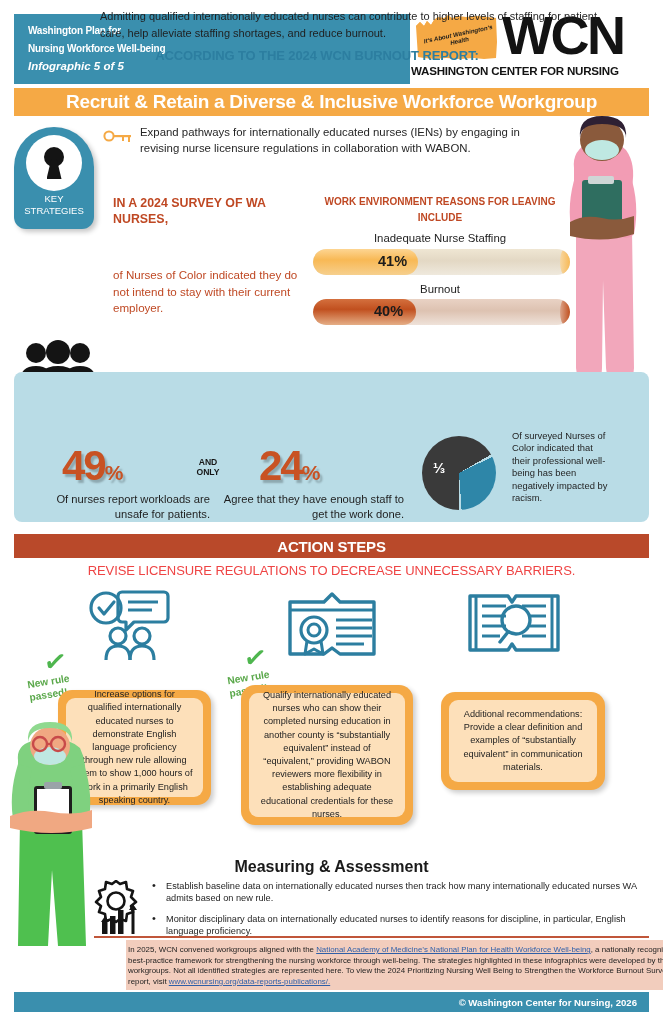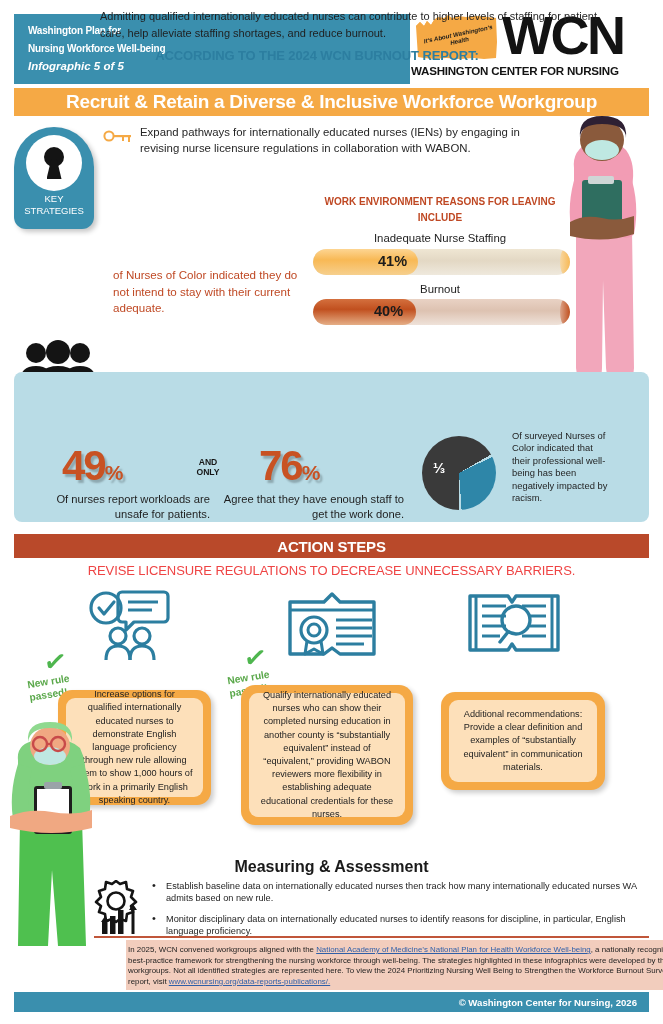--- a/index.html
+++ b/index.html
@@ -380,21 +380,22 @@
     <path d="M40,28 Q38,6 62,6 Q88,6 86,28 Q86,14 62,14 Q40,14 40,28 Z" fill="#2e2033"></path>
     <ellipse cx="62" cy="40" rx="17" ry="10" fill="#bfe8e2"></ellipse>
     <path d="M36,64 Q26,94 32,124 Q40,132 48,124 Q44,92 50,66 Z" fill="#f29cb4"></path>
     <path d="M90,64 Q100,94 94,124 Q86,132 78,124 Q82,92 76,66 Z" fill="#f29cb4"></path>
     <rect x="42" y="70" width="40" height="52" rx="3" fill="#2f6e60"></rect>
     <rect x="48" y="66" width="26" height="8" rx="2" fill="#cfd6d6"></rect>
     <path d="M30,112 Q44,104 62,108 Q78,112 94,106 L94,124 Q64,134 30,126 Z" fill="#8a5a3c"></path>
     <ellipse cx="62" cy="268" rx="16" ry="6" fill="#f2f2f2"></ellipse>
   </svg>
 
-  <div class="survey-body">of Nurses of Color indicated they do not intend to stay with their current adequate.</div>
+  <div class="survey-head">IN A 2024 SURVEY OF WA NURSES,</div>
+  <div class="survey-body">of Nurses of Color indicated they do not intend to stay with their current employer.</div>
 
   <div class="bars-head">WORK ENVIRONMENT REASONS FOR LEAVING INCLUDE</div>
 
   <div class="bar-label" style="left:305px; top:232px;">Inadequate Nurse Staffing</div>
   <div class="bar-outer b1" style="top:249px;">
     <div class="bar-fill f1" style="width:41%;"></div>
     <div class="bar-cap" style="background:linear-gradient(90deg,#f6d7a3,#f8b955);"></div>
   </div>
   <div class="bar-val" style="left:378px; top:253px;">41%</div>
 
@@ -426,21 +427,21 @@
     <span>49</span><span class="pct">%</span>
   </div>
   <div class="stat-cap" style="left:24px; top:492px;">Of nurses report workloads are unsafe for patients.</div>
 
   <div class="and-only">
     <div>AND</div>
     <div>ONLY</div>
   </div>
 
   <div class="stat-big" style="left:259px; top:442px;">
-    <span>76</span><span class="pct">%</span>
+    <span>24</span><span class="pct">%</span>
   </div>
   <div class="stat-cap" style="left:218px; top:492px;">Agree that they have enough staff to get the work done.</div>
 
   <div class="pie-wrap">
     <div class="pie"></div>
     <div class="pie-frac">⅓</div>
   </div>
   <div class="pie-text">Of surveyed Nurses of Color indicated that their professional well-being has been negatively impacted by racism.</div>
 
   <div class="action-bar">

